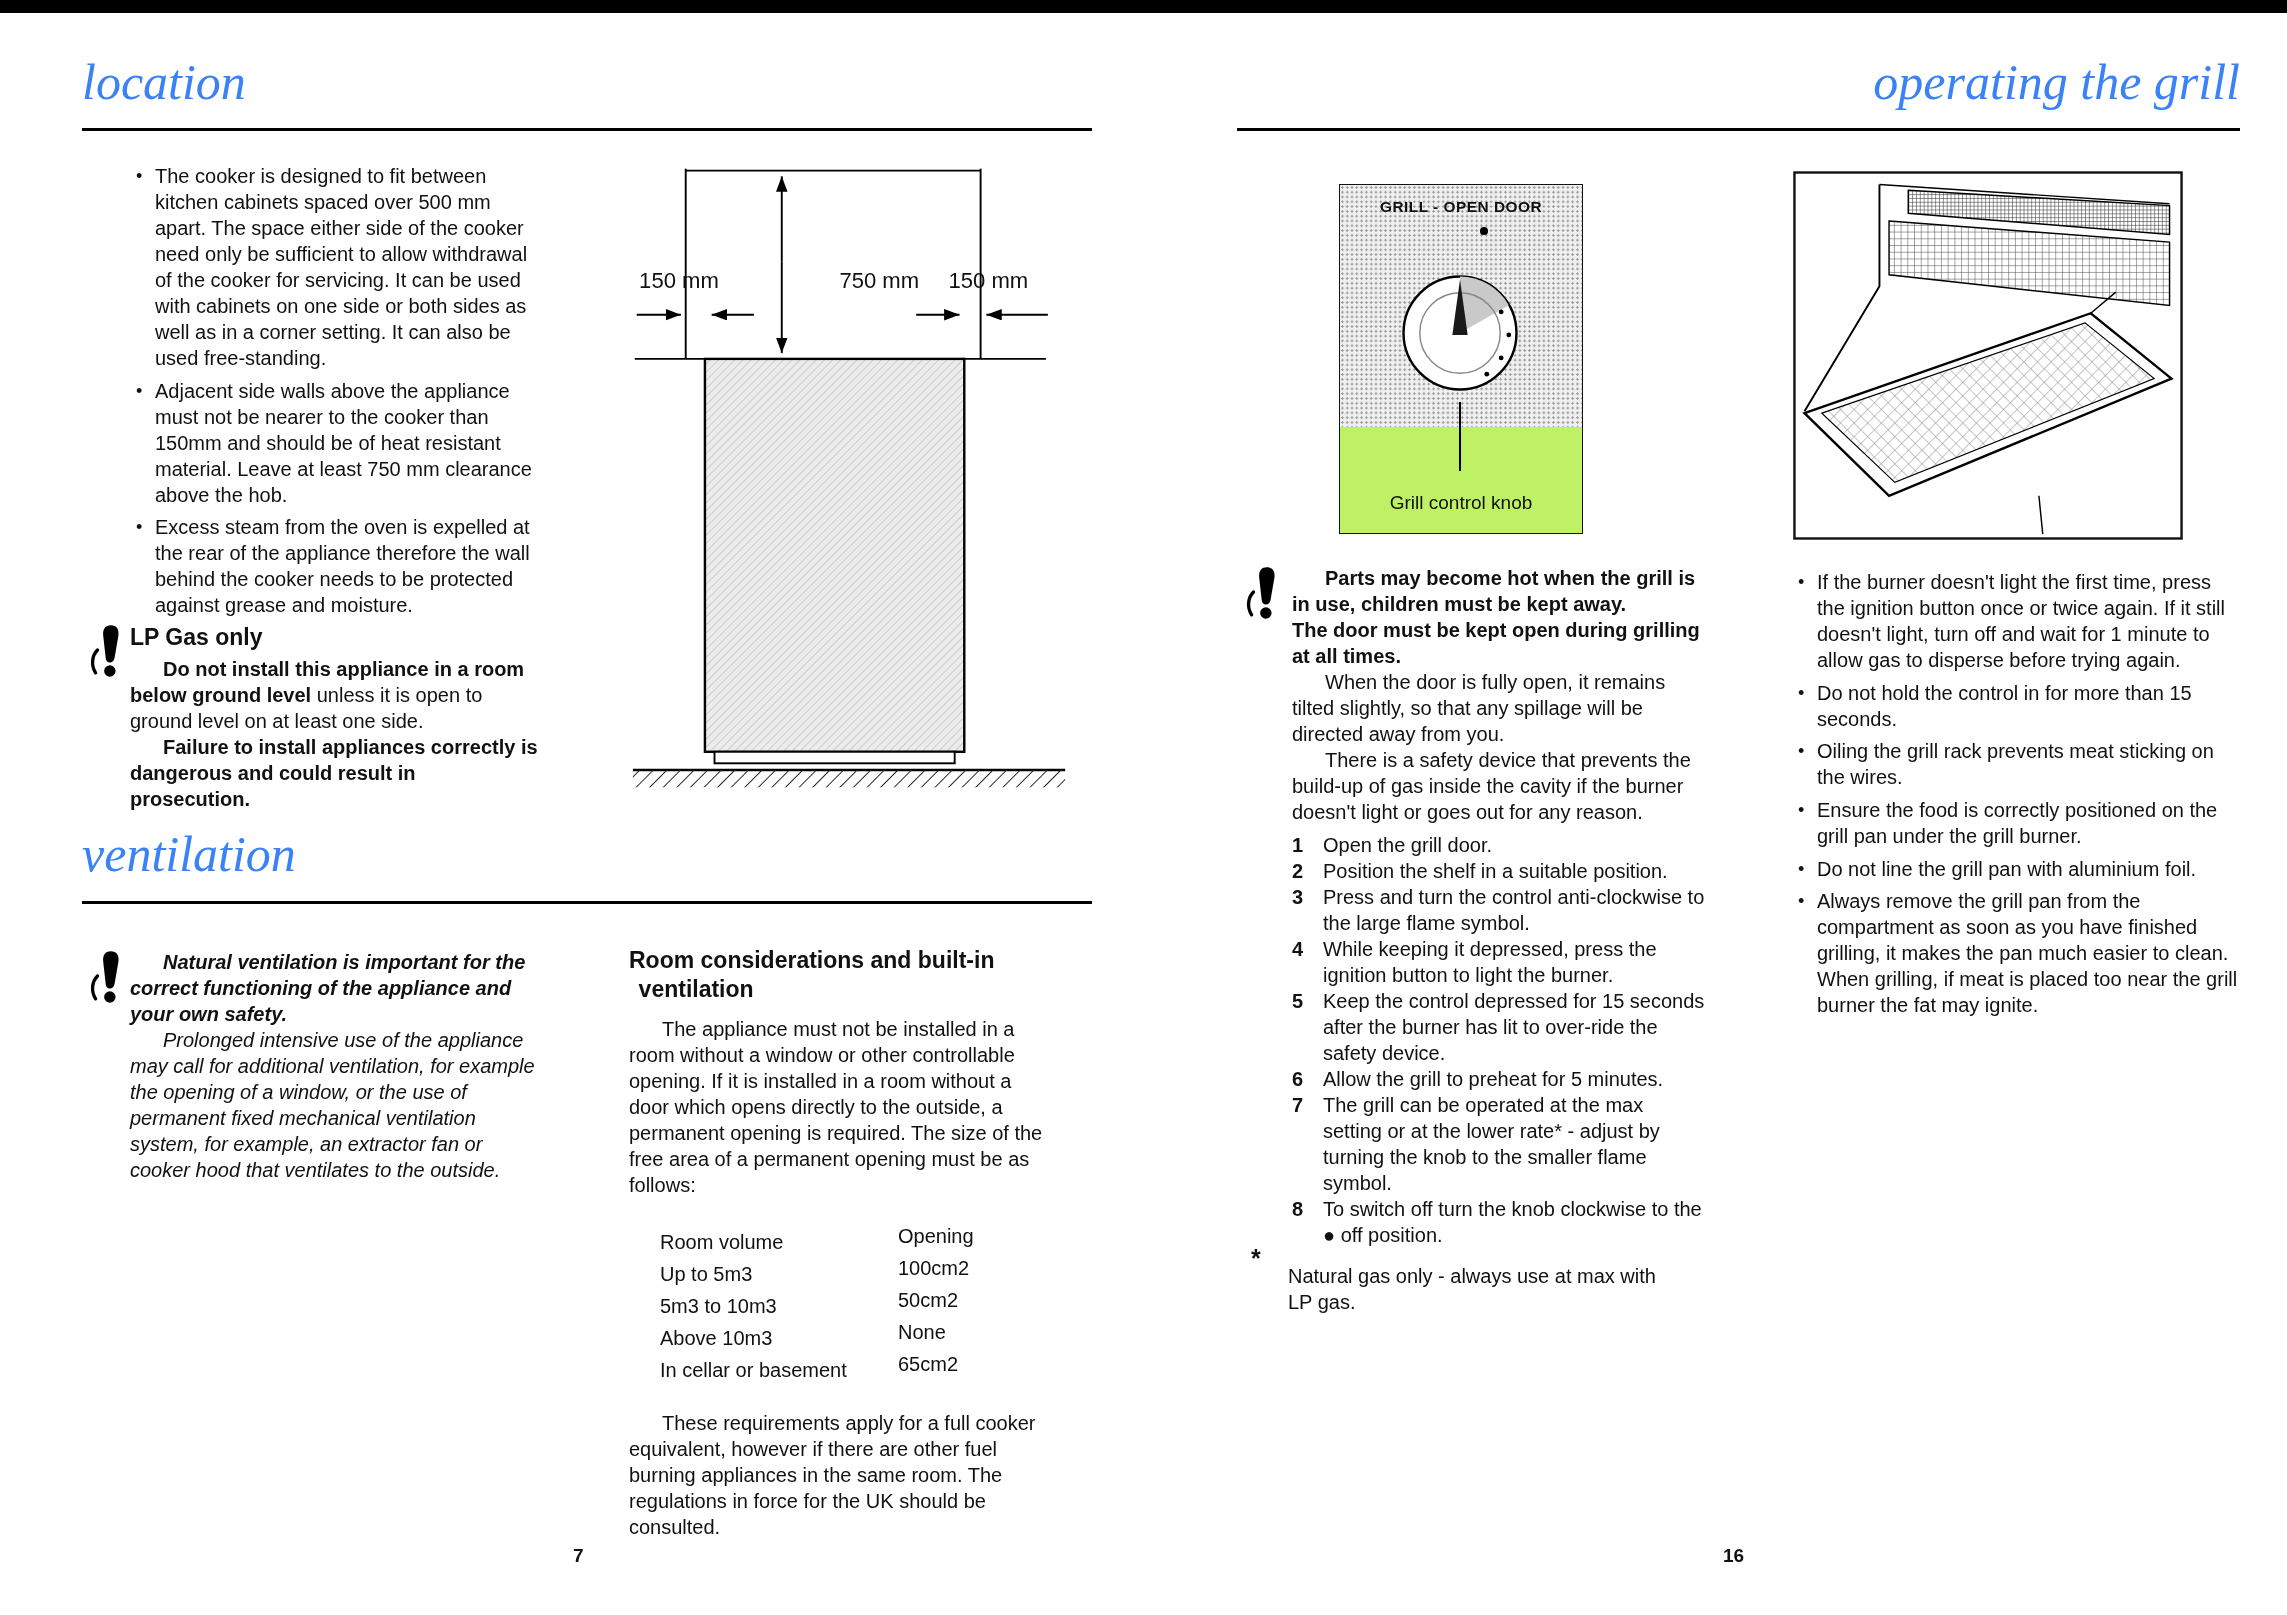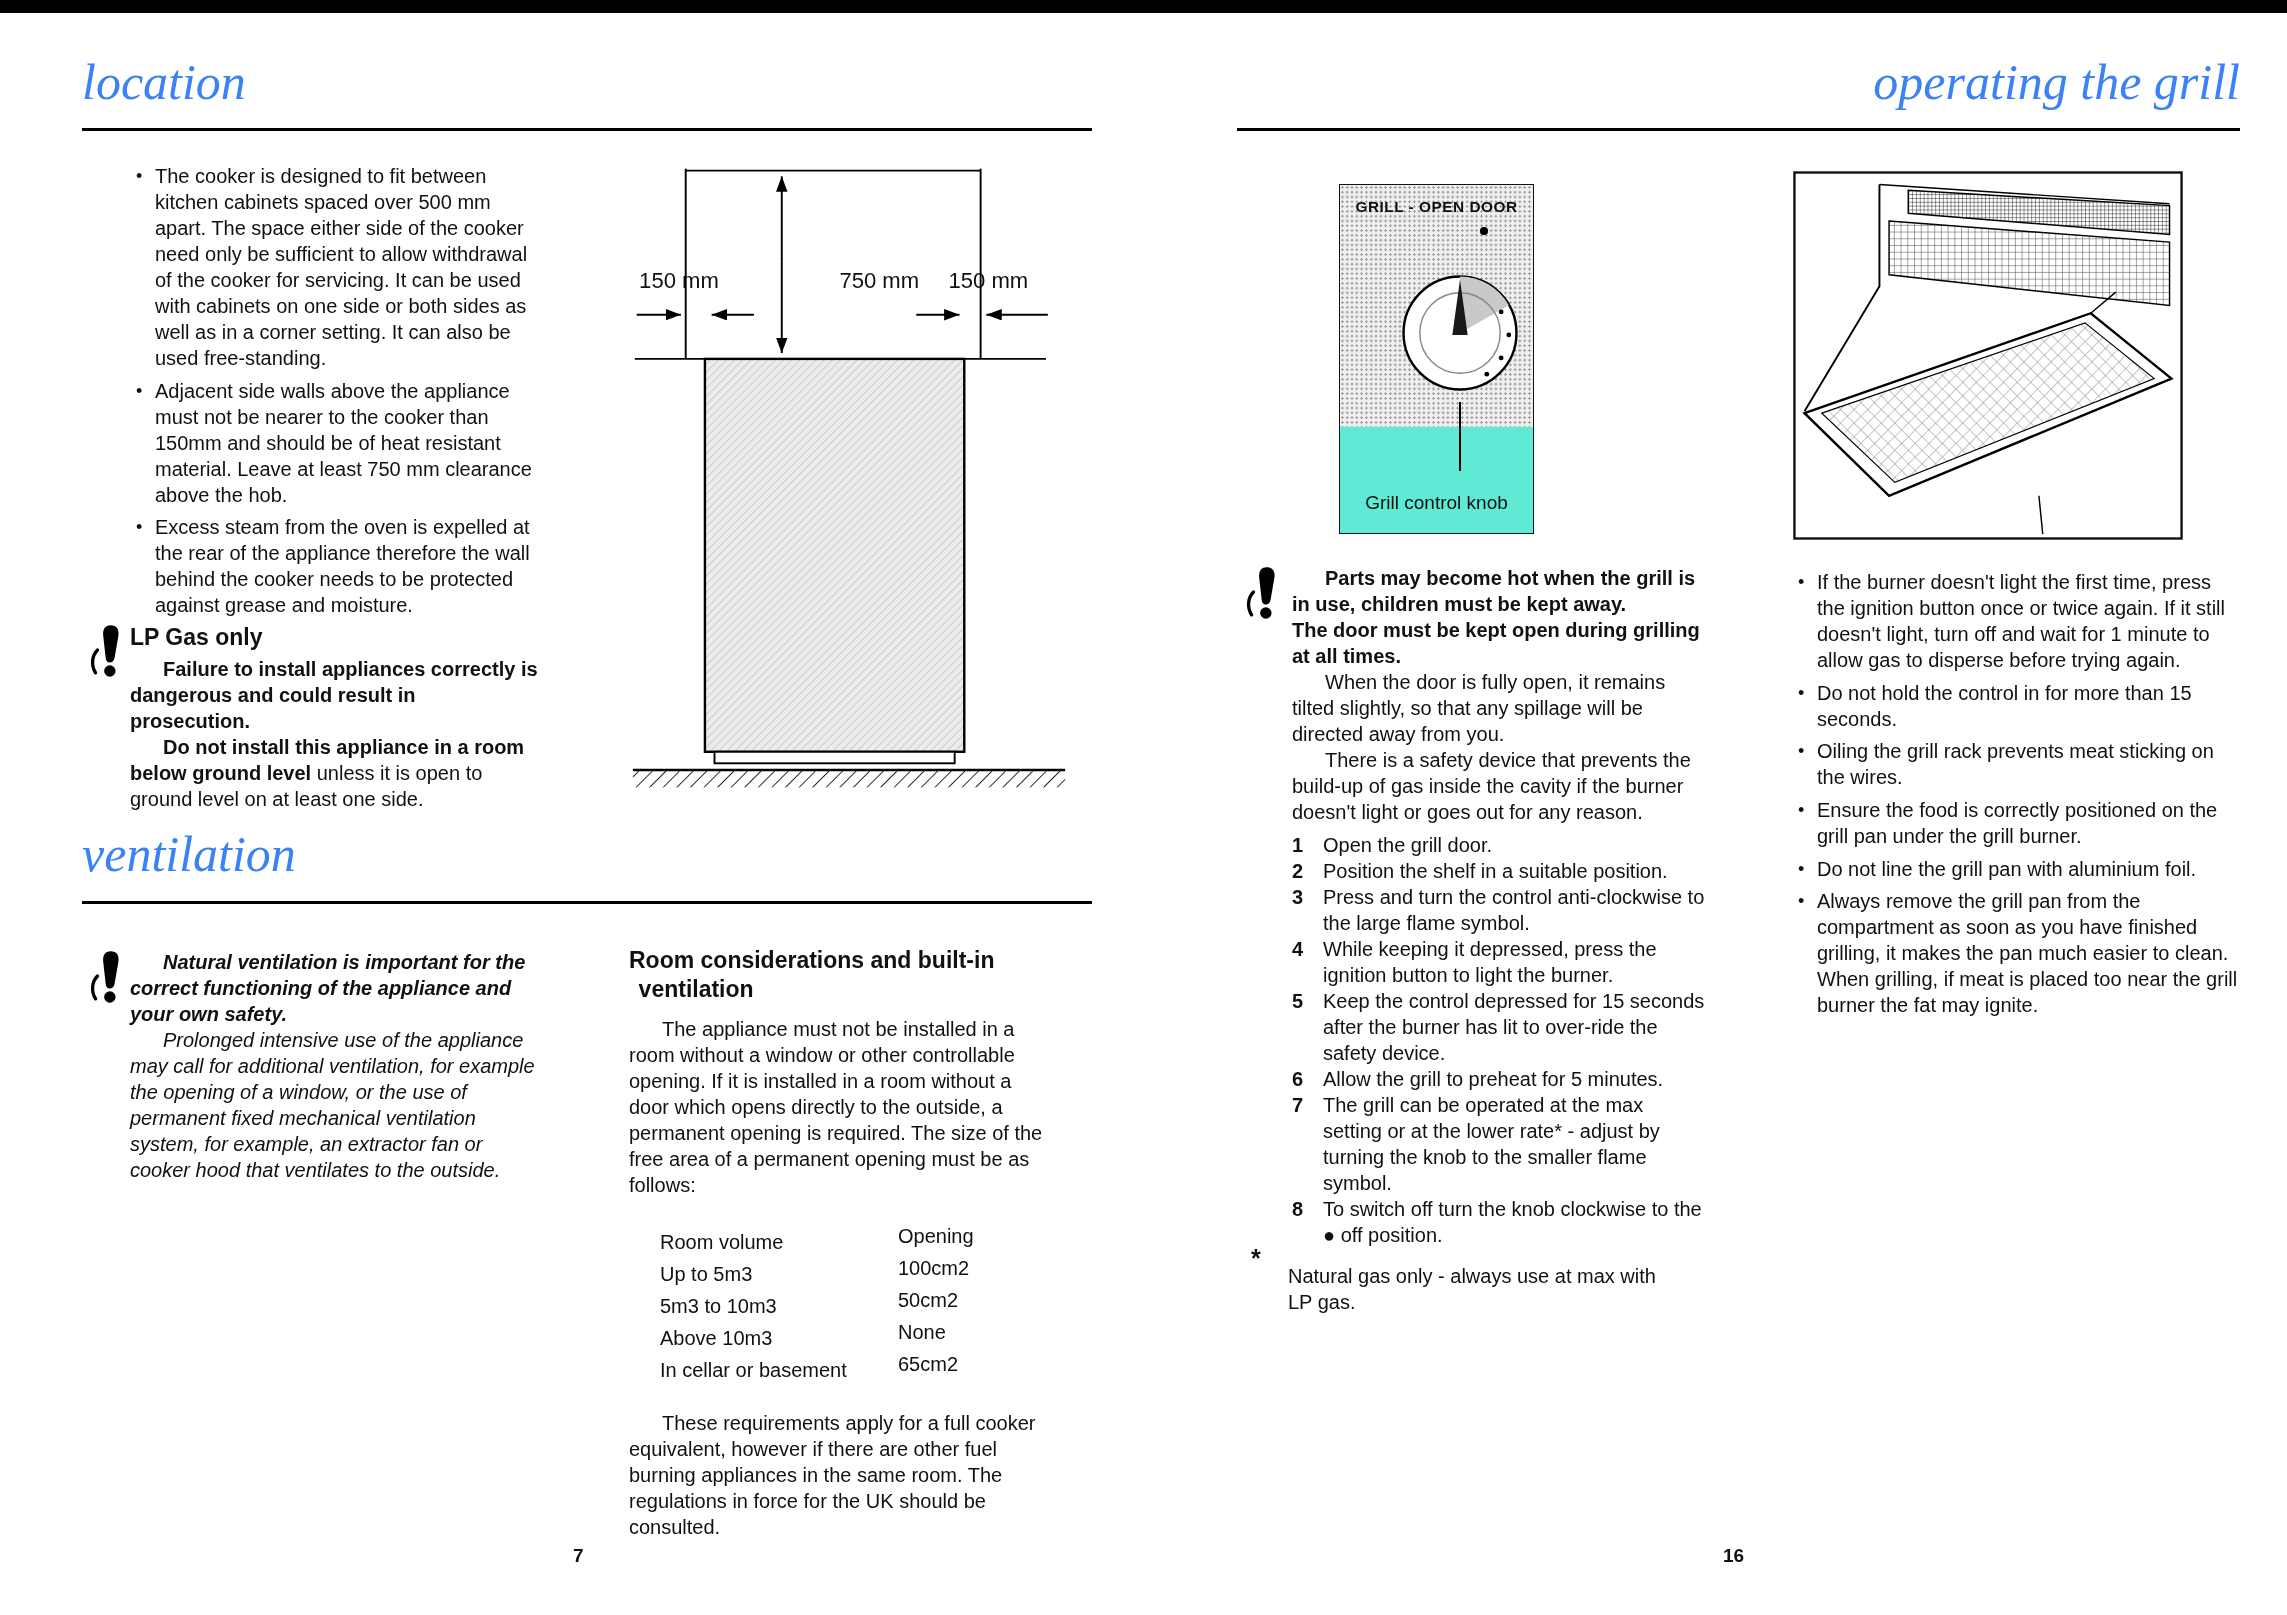--- a/index.html
+++ b/index.html
@@ -48,22 +48,22 @@
   .step .t { flex:1; }
 
   
   .footnote { position:absolute; }
   .footnote .fn-mark { position:absolute; left:0; top:-1.9px; font-weight:bold; font-size:25px; }
   .footnote .fn-text { margin-left:37px;margin-top:16px; }
 
   .pageno { position:absolute; font-weight:bold; font-size:19px; }
 
   
-  .knob-panel { position:absolute; left:1339px; top:184px; width:195px; height:350px;
-    border:1.9px solid #111; background:#5eead4; box-sizing:border-box; }
+  .knob-panel { position:absolute; left:1339px; top:184px; width:244px; height:350px;
+    border:1.9px solid #111; background:#bef264; box-sizing:border-box; }
   .knob-stipple { position:absolute; left:0; top:0; width:100%; height:242px;
     background-color:#efefef;
     background-image:radial-gradient(#9a9a9a 1.1px, transparent 1.2px);
     background-size:4.8px 4.8px; }
   .knob-title { position:absolute; top:13.4px; left:0; width:100%; text-align:center;
     font-weight:bold; font-size:15.4px; line-height:17.3px; letter-spacing:0.5px; }
   .off-dot { position:absolute; left:140px; top:42px; width:7.7px; height:7.7px; border-radius:50%; background:#000; }
   .knob-svg { position:absolute; left:53px; top:81px; width:134px; height:134px; }
   .pointer-line { position:absolute; left:119px; top:217px; width:1.9px; height:69px; background:#000; }
   .knob-caption { position:absolute; bottom:17.3px; left:0; width:100%; text-align:center; font-size:19px; }
@@ -93,22 +93,22 @@
   </div>
 
   <div class="warn-block" style="left:88px; top:623px; width:450px;">
     <svg class="warn-icon" viewBox="0 0 40 58">
       <path d="M24 2 C30 2 33 6 32 13 L28 36 C27.4 39.4 25.6 41 23 41 C20.4 41 18.8 39.4 18.6 36 L16 13 C15.4 6 18 2 24 2 Z" fill="#000"></path>
       <circle cx="23" cy="50" r="6" fill="#000"></circle>
       <path d="M10 28 C4 34 3 44 8 52" stroke="#000" stroke-width="3.5" fill="none" stroke-linecap="round"></path>
     </svg>
     <div class="wb-content">
       <div class="h2">LP Gas only</div>
+      <p class="indent"><b>Do not install this appliance in a room below ground level</b><span> unless it is open to ground level on at least one side.</span></p>
       <p class="indent" style="font-weight:bold;">Failure to install appliances correctly is dangerous and could result in prosecution.</p>
-      <p class="indent"><b>Do not install this appliance in a room below ground level</b><span> unless it is open to ground level on at least one side.</span></p>
     </div>
   </div>
 
   <svg class="diagram-svg" style="left:623px; top:161px;font-size:21px" width="477" height="634" viewBox="0 0 496 660">
     <defs>
       <pattern id="cookerHatch" width="6" height="6" patternUnits="userSpaceOnUse" patternTransform="rotate(45)">
         <rect width="6" height="6" fill="#ececec"></rect>
         <line x1="0" y1="0" x2="0" y2="6" stroke="#aaa" stroke-width="1"></line>
       </pattern>
       <pattern id="groundHatch" width="10" height="10" patternUnits="userSpaceOnUse" patternTransform="rotate(45)">

